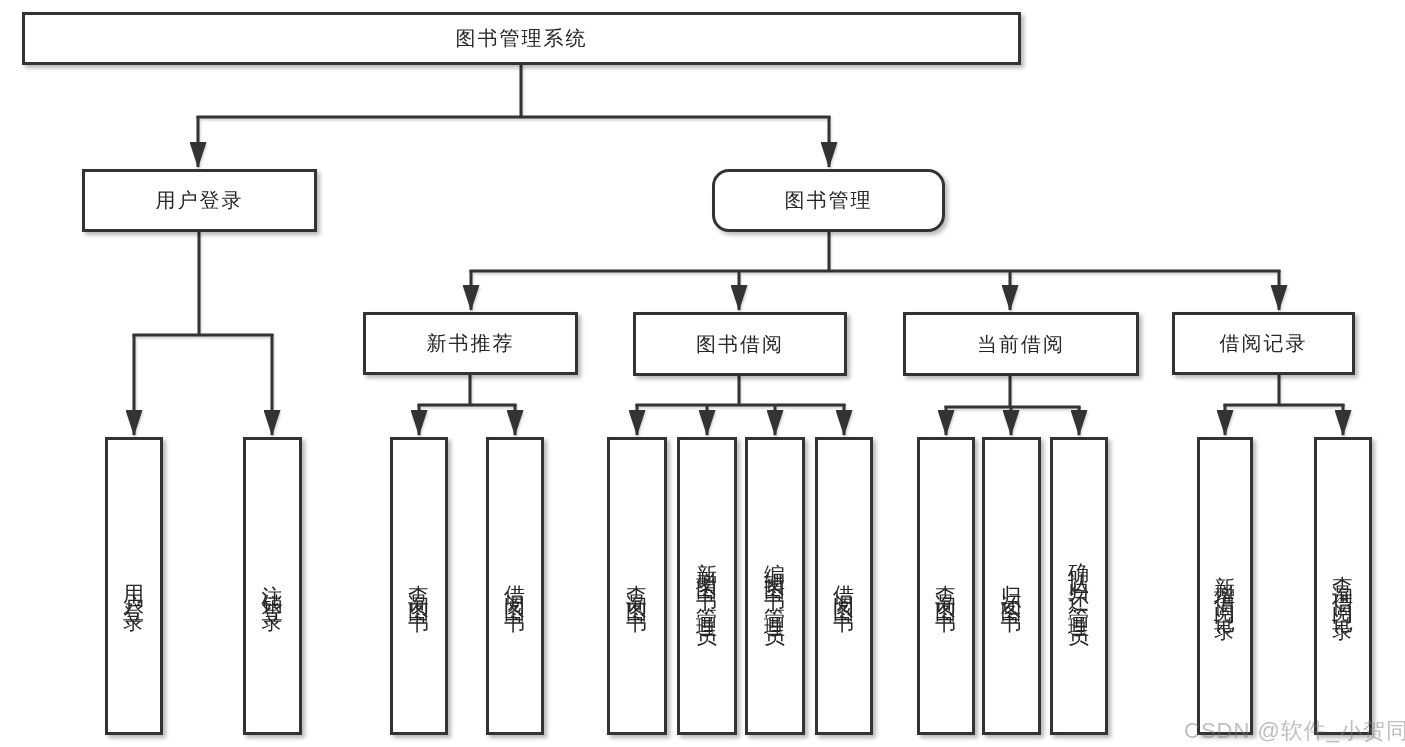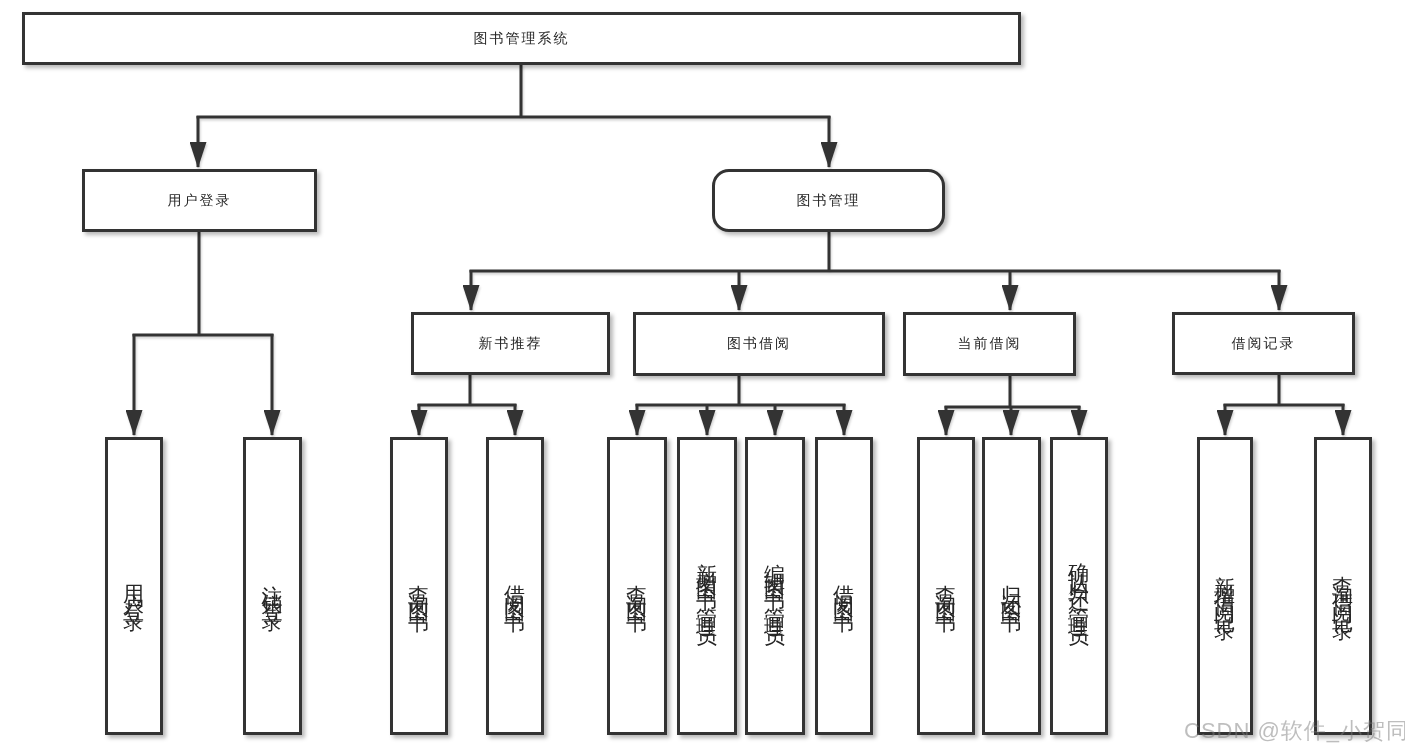--- a/index.html
+++ b/index.html
@@ -19,21 +19,21 @@
     filter: drop-shadow(1px 2px 1px rgba(0,0,0,0.18));
   }
   .hbox {
     position: absolute;
     box-sizing: border-box;
     border: 3px solid #333333;
     background: #ffffff;
     display: flex;
     align-items: center;
     justify-content: center;
-    font-size: 14px;
+    font-size: 20px;
     letter-spacing: 2px;
     color: #262626;
     box-shadow: 3px 3px 4px rgba(0,0,0,0.28);
   }
   .leaf {
     position: absolute;
     top: 437px;
     height: 298px;
     box-sizing: border-box;
     border: 3px solid #333333;
@@ -59,23 +59,23 @@
     font-size: 22px;
     letter-spacing: 1px;
     color: rgba(125,125,125,0.5);
     white-space: nowrap;
   }
 
   
   #n-root   { left: 22px;  top: 12px;  width: 999px; height: 53px; }
   #n-login  { left: 82px;  top: 169px; width: 235px; height: 63px; }
   #n-mgmt   { left: 712px; top: 169px; width: 233px; height: 63px; border-radius: 17px; }
-  #n-newbk  { left: 363px; top: 312px; width: 199px; height: 63px; margin-left: 48px; }
-  #n-borrow { left: 633px; top: 312px; width: 252px; height: 64px; }
-  #n-currb  { left: 903px; top: 312px; width: 173px; height: 64px; justify-content: center; }
+  #n-newbk  { left: 363px; top: 312px; width: 215px; height: 63px; }
+  #n-borrow { left: 633px; top: 312px; width: 214px; height: 64px; }
+  #n-currb  { left: 903px; top: 312px; width: 236px; height: 64px; justify-content: center; }
   #n-record { left: 1172px;top: 312px; width: 183px; height: 63px; }
 
   #lf-login   { left: 105px;  width: 58px; }
   #lf-logout  { left: 243px;  width: 59px; }
   #lf-nb-q    { left: 390px;  width: 58px; }
   #lf-nb-b    { left: 486px;  width: 58px; }
   #lf-bb-q    { left: 607px;  width: 60px; }
   #lf-bb-add  { left: 677px;  width: 60px; }
   #lf-bb-edit { left: 745px;  width: 60px; }
   #lf-bb-b    { left: 815px;  width: 58px; }

